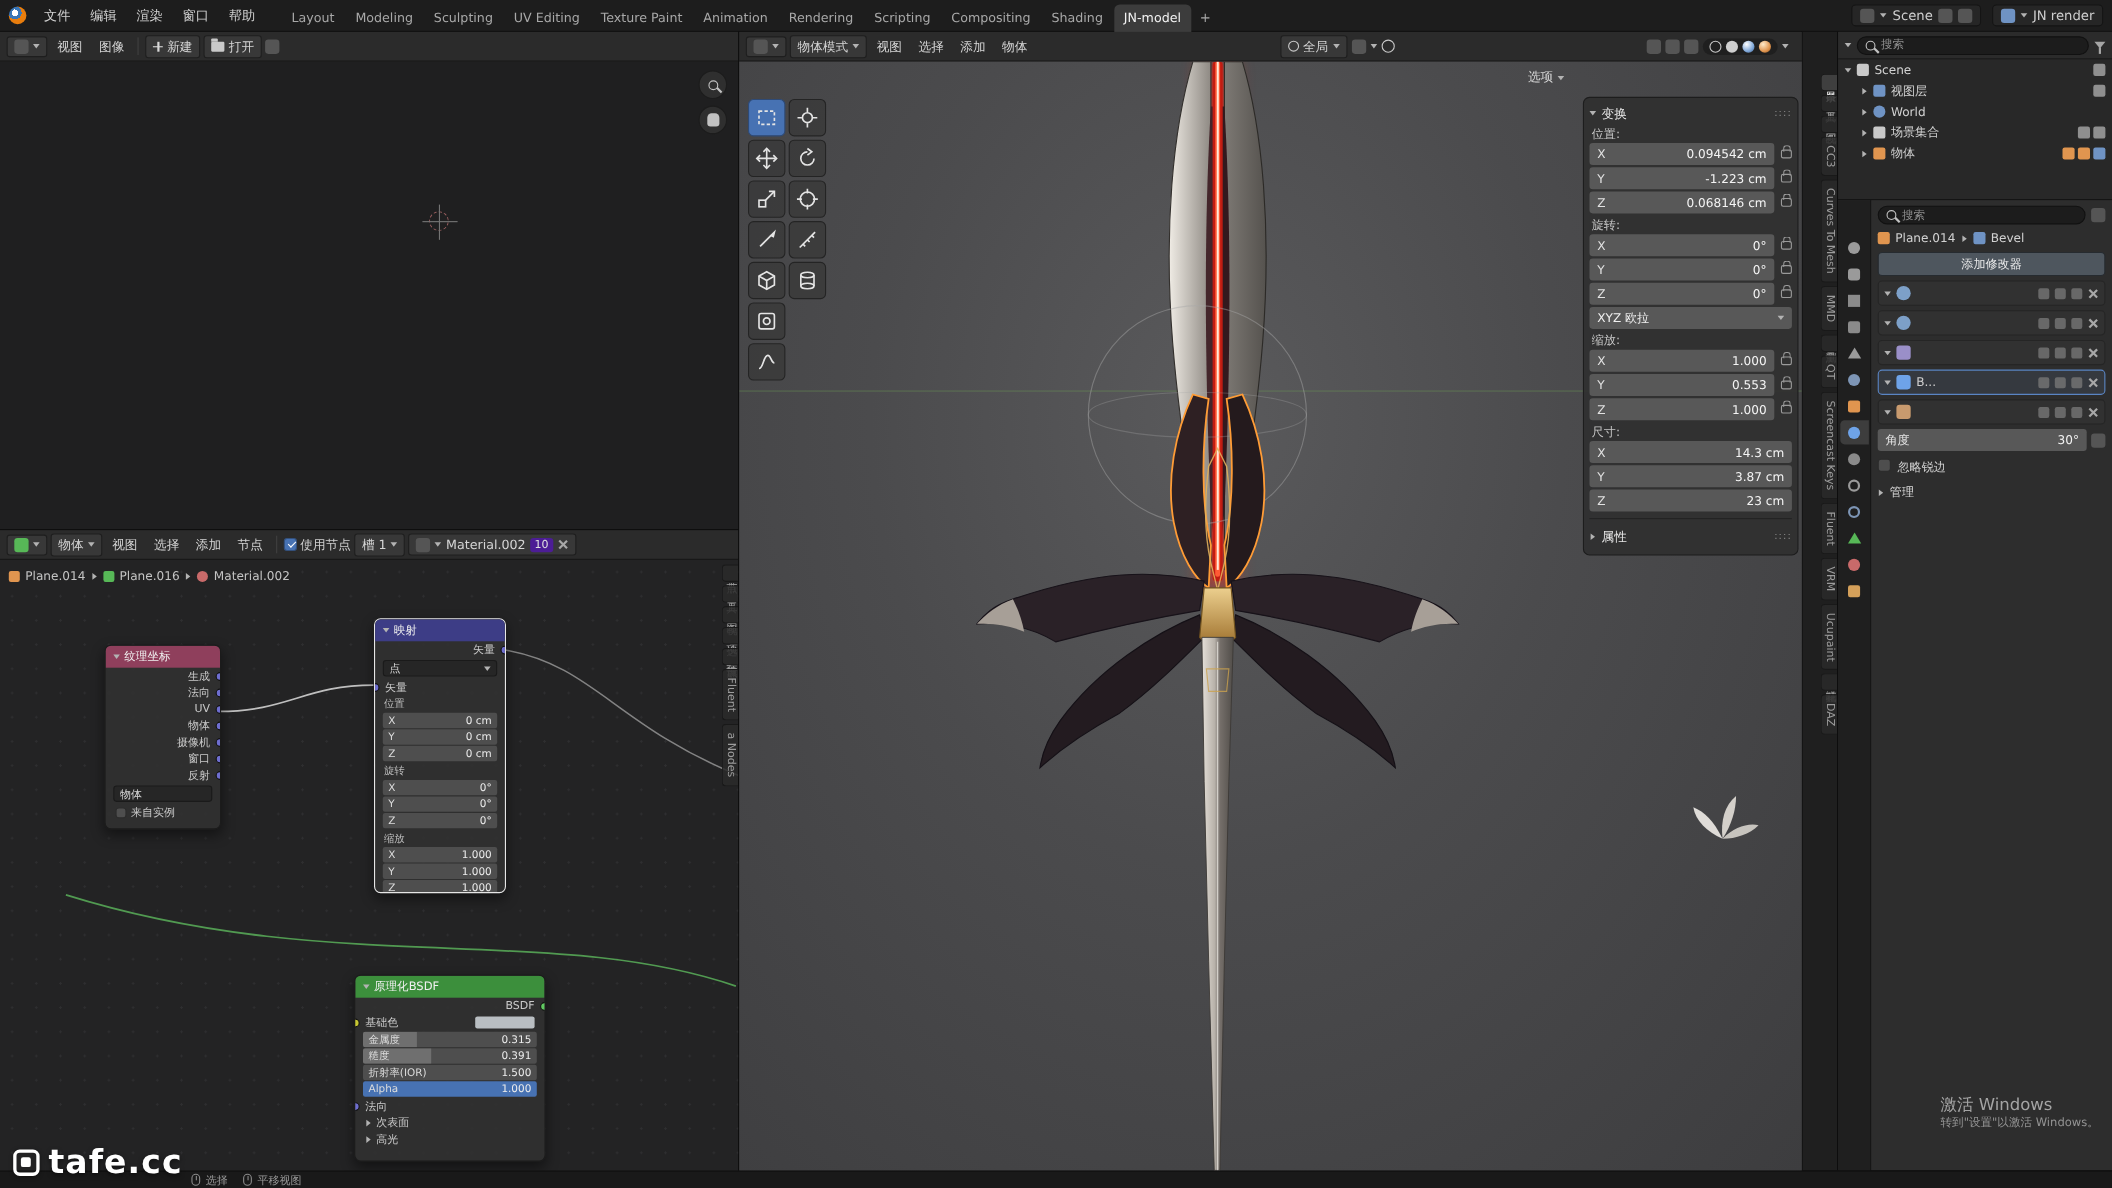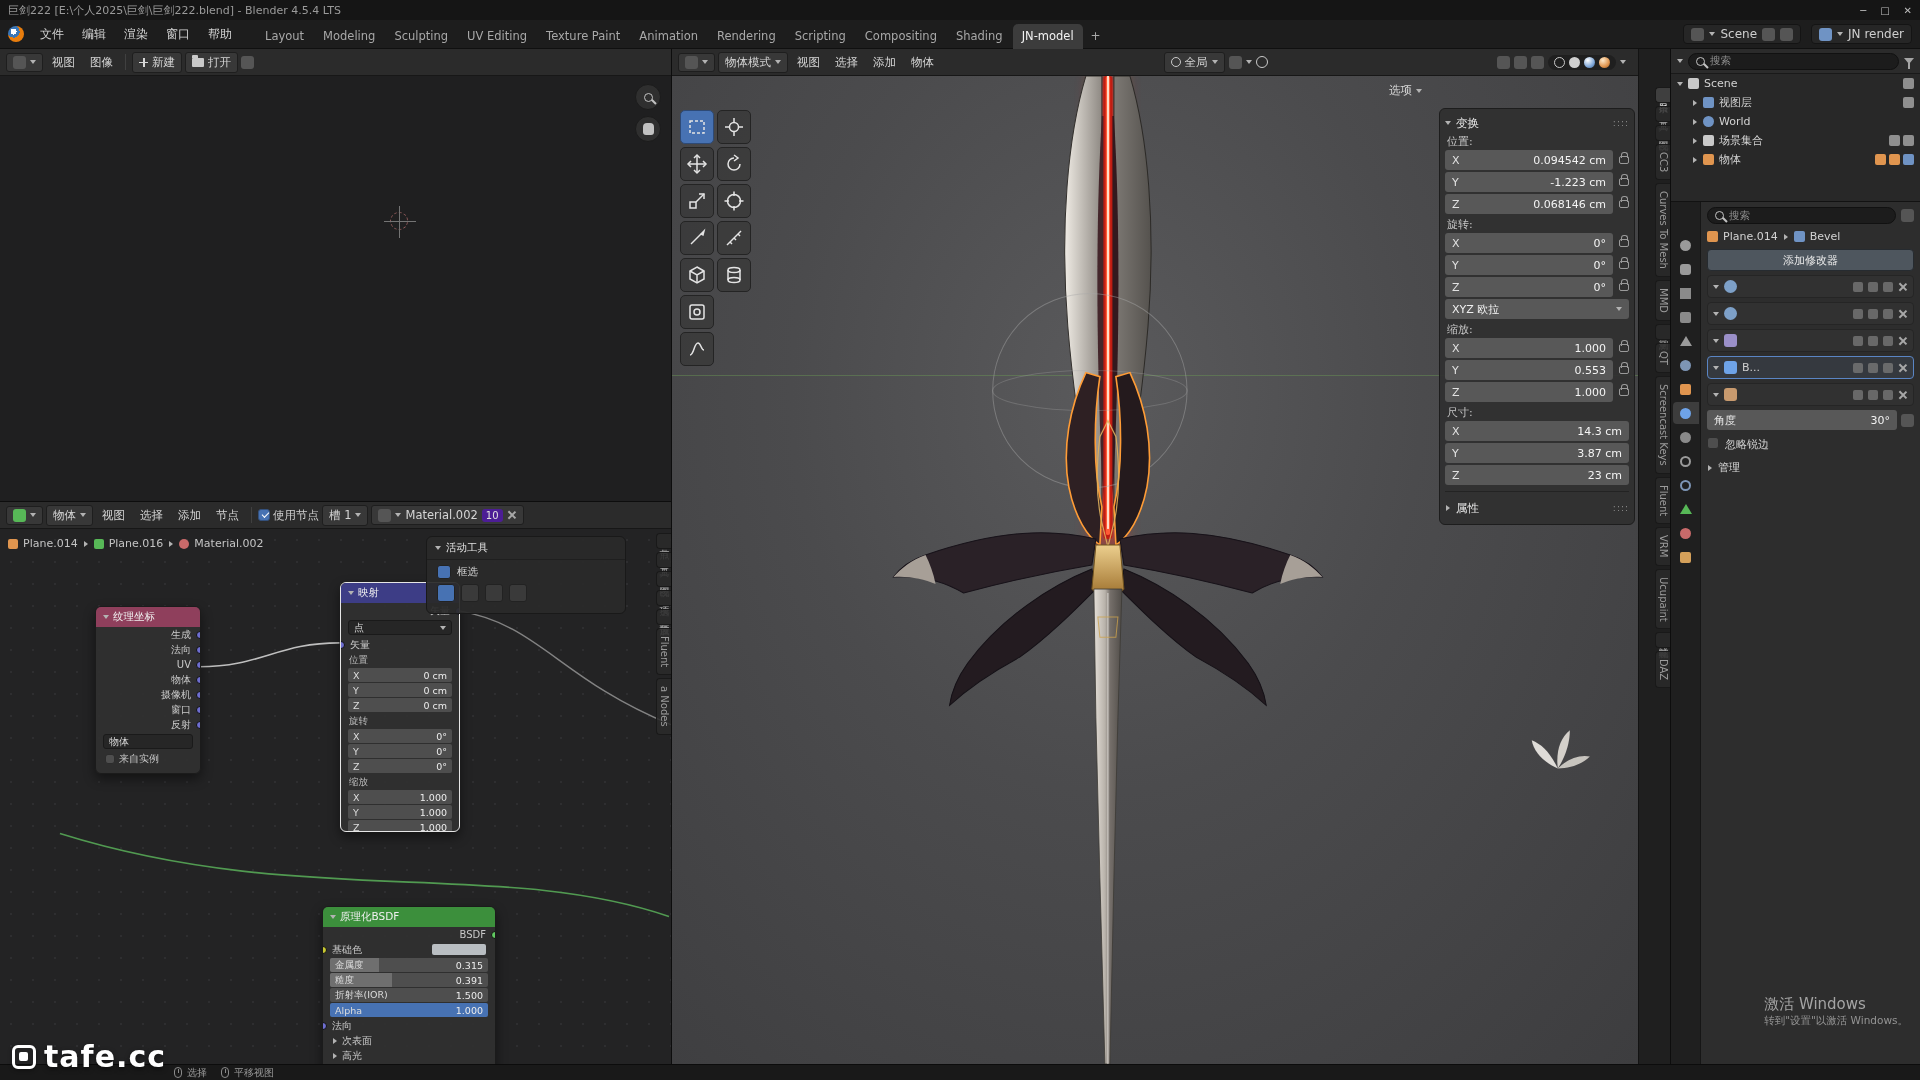--- a/index.html
+++ b/index.html
@@ -179,28 +179,20 @@
   .plus-g::after { content:''; position:absolute; left:4px; top:0; width:1.6px; height:9px; background:#d8d8d8; }
   .folder { width:12px; height:9px; background:#c9c9c9; border-radius:1px; position:relative; flex:0 0 auto; }
   .folder::before { content:''; position:absolute; top:-3px; left:0; width:6px; height:3px; background:#c9c9c9; border-radius:1px 1px 0 0; }
   .badge { background:#4c1d95; border-radius:3px; padding:1px 4px; font-size:10px; color:#e0e0e0; }
 </style>
 </head>
 <body>
 
 <div class="app">
 
-  <div class="titlebar">
-    <span class="t-title">巨剑222 [E:\个人2025\巨剑\巨剑222.blend] - Blender 4.5.4 LTS</span>
-    <div class="win-ctrls">
-      <span>─</span>
-      <span>□</span>
-      <span>✕</span>
-    </div>
-  </div>
 
   <div class="topbar">
     <div class="blender-logo"></div>
     <span class="menu-item">文件</span>
     <span class="menu-item">编辑</span>
     <span class="menu-item">渲染</span>
     <span class="menu-item">窗口</span>
     <span class="menu-item">帮助</span>
     <div class="ws-wrap">
       <span class="ws-tab">Layout</span>
@@ -453,36 +445,20 @@
             <div class="nrow" style="gap:4px">
                 <span class="caret r"></span>
                 <span>次表面</span>
               </div>
             <div class="nrow" style="gap:4px">
                 <span class="caret r"></span>
                 <span>高光</span>
               </div>
           </div>
 
-          <div class="atp">
-            <div class="atp-h">
-              <span class="caret"></span>
-              <span>活动工具</span>
-            </div>
-            <div class="atp-row">
-              <span class="mini-sq on" style="width:14px;height:14px"></span>
-              <span>框选</span>
-            </div>
-            <div class="atp-row" style="padding-top:0">
-              <span class="mini-sq on"></span>
-              <span class="mini-sq"></span>
-              <span class="mini-sq"></span>
-              <span class="mini-sq"></span>
-            </div>
-          </div>
 
           <div class="ne-tabs">
             <span class="vtab">节点</span>
             <span class="vtab">工具</span>
             <span class="vtab">视图</span>
             <span class="vtab">选项</span>
             <span class="vtab">节点预设</span>
             <span class="vtab">Fluent</span>
             <span class="vtab">a Nodes</span>
           </div>

